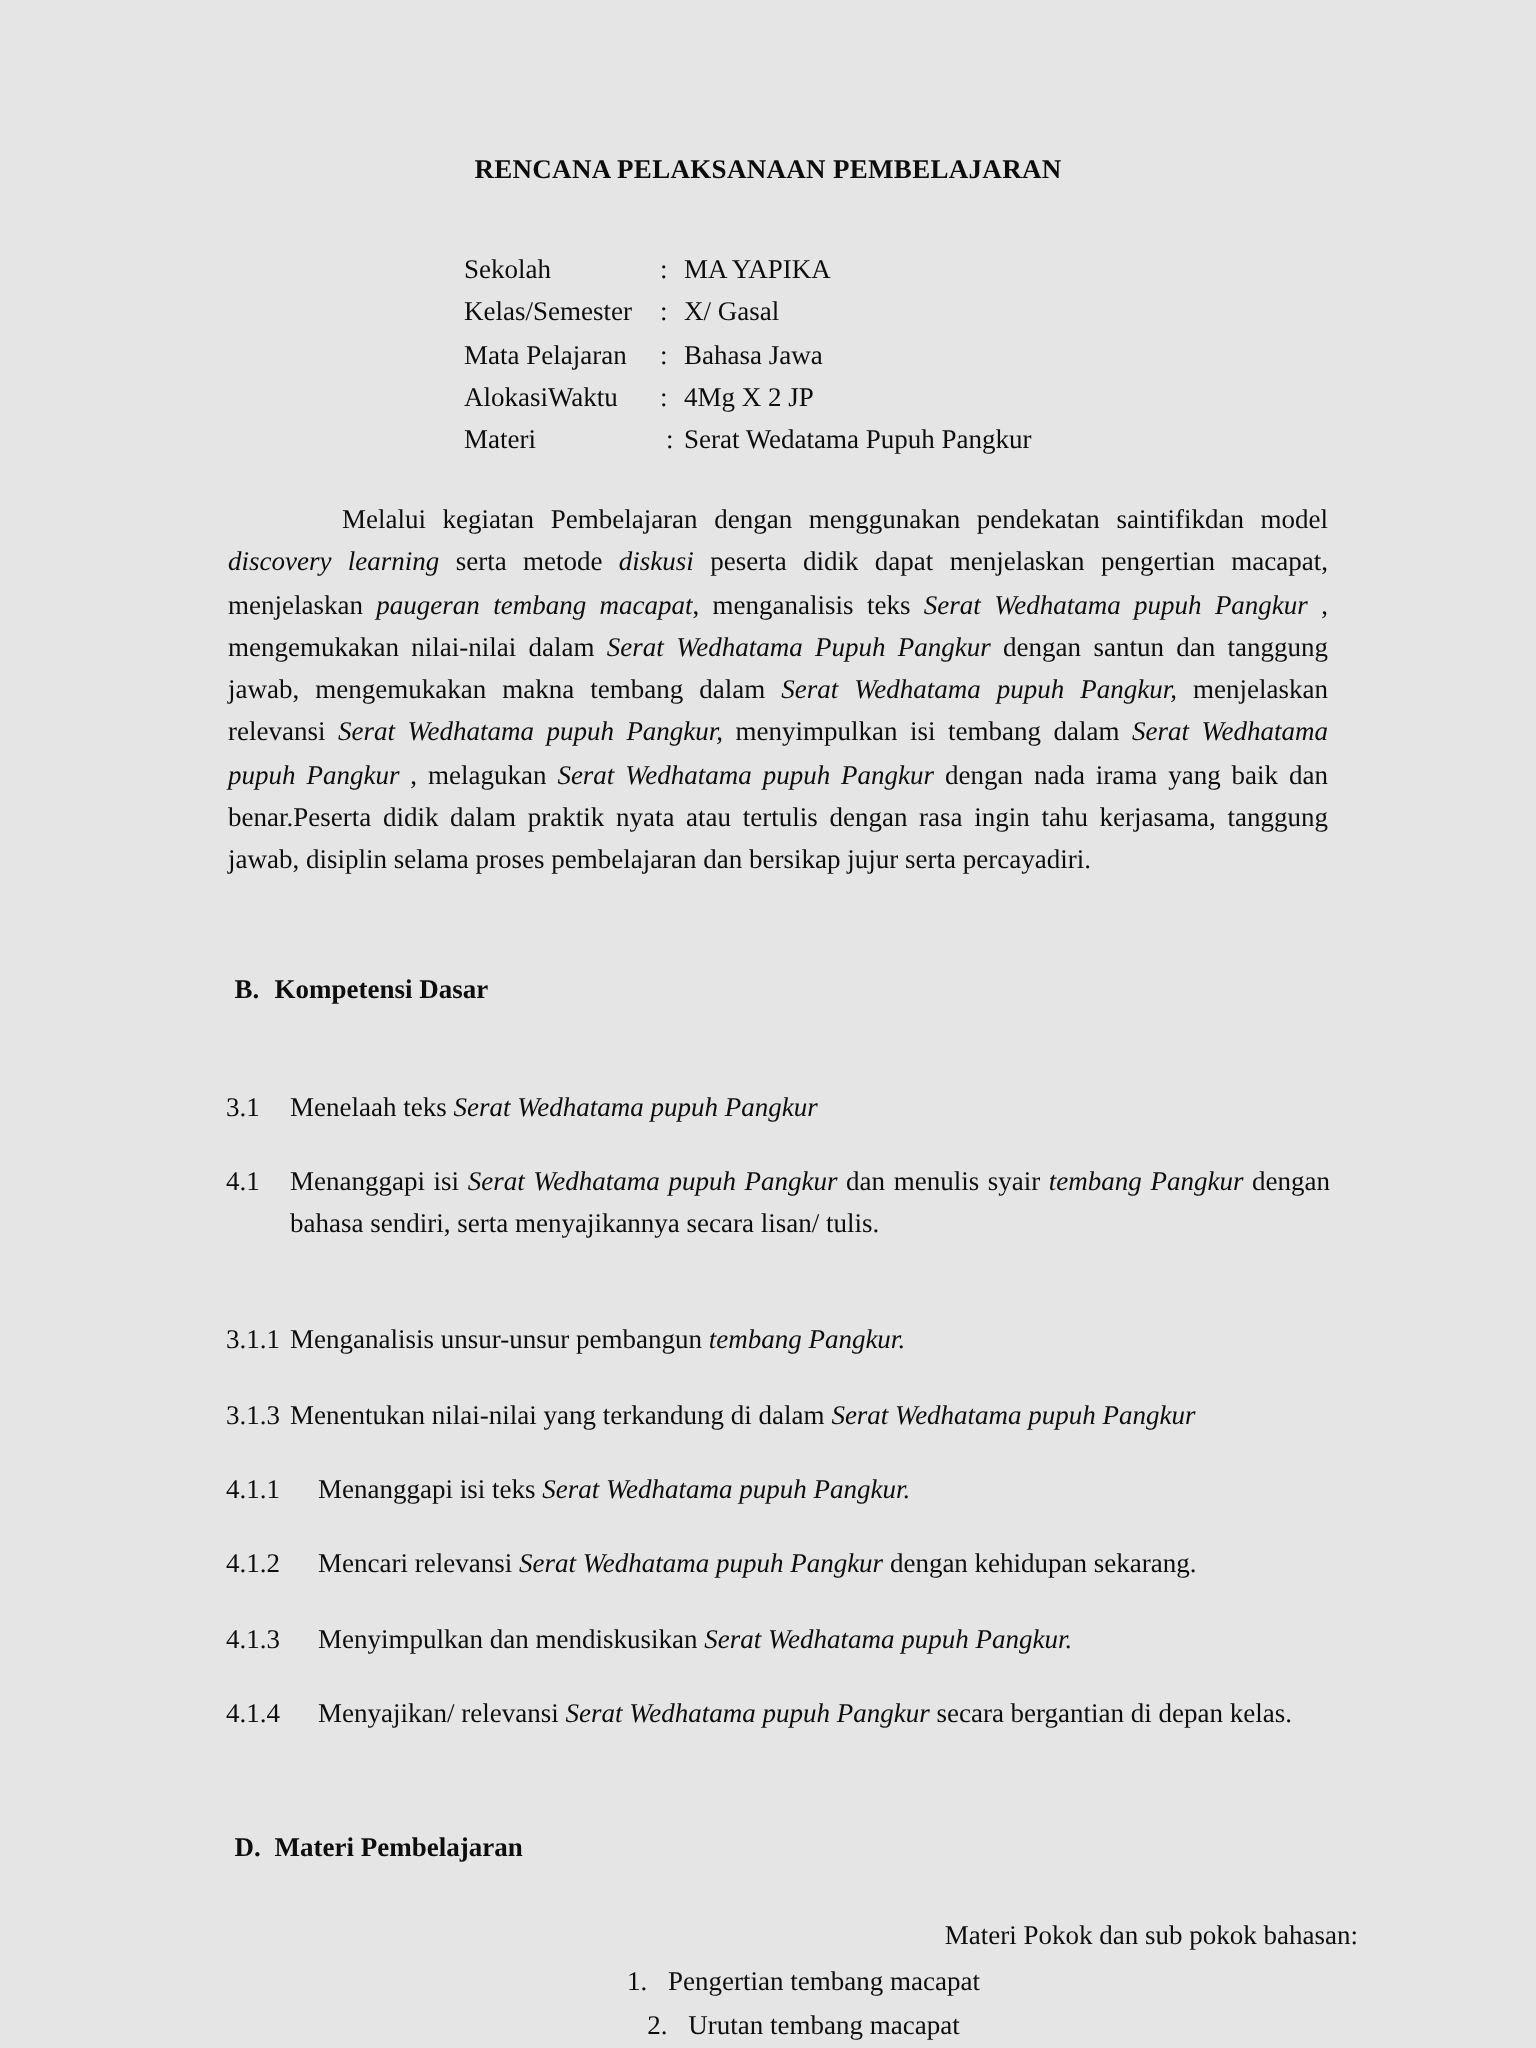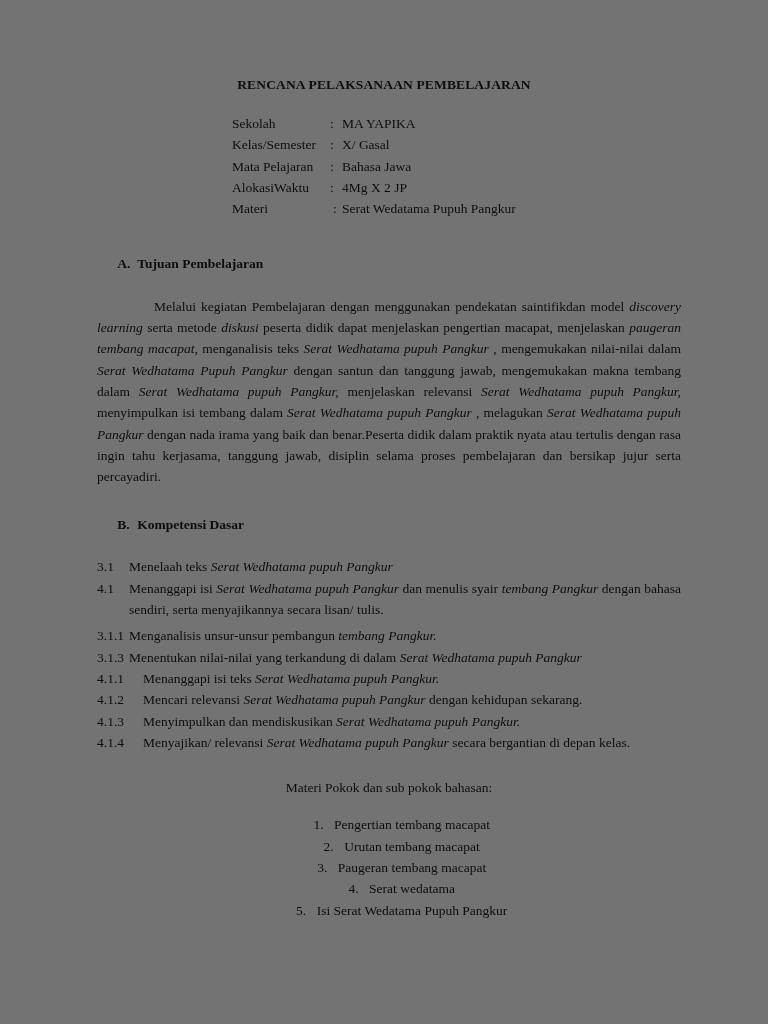--- a/index.html
+++ b/index.html
@@ -5,39 +5,39 @@
 <style>
   html, body {
     margin: 0;
     padding: 0;
     background: #ffffff;
   }
   .page {
     position: relative;
     width: 768px;
     height: 1024px;
-    background: #737373;
+    background: #e5e5e5;
     font-family: "Liberation Serif", "DejaVu Serif", serif;
     color: #0d0d0d;
     overflow: hidden;
     box-sizing: border-box;
   }
   .doc-title {
     position: absolute;
     top: 77px;
     left: 0;
     width: 768px;
     text-align: center;
     font-size: 13.5px;
     font-weight: bold;
     letter-spacing: 0.15px;
   }
   .meta-table {
     position: absolute;
-    top: 113px;
+    top: 124px;
     left: 232px;
     border-collapse: collapse;
   }
   .meta-table td {
     font-size: 13.5px;
     line-height: 21.3px;
     padding: 0;
     vertical-align: top;
     white-space: nowrap;
   }
@@ -59,36 +59,36 @@
     padding: 0;
     white-space: pre;
   }
   .sec-head .letter {
     display: inline-block;
     width: 20px;
   }
   .para {
     font-size: 13.5px;
     line-height: 21.3px;
-    margin: 0;
+    margin: 17px;
     text-align: justify;
     text-justify: inter-word;
   }
   .para.indent { text-indent: 57px; }
   .plain {
     font-size: 13.5px;
     line-height: 21.3px;
+    margin: 2px;
+    text-align: right;
+    white-space: pre-wrap;
+  }
+  .hang {
+    font-size: 13.5px;
+    line-height: 21.3px;
     margin: 16px;
-    text-align: center;
-    white-space: pre-wrap;
-  }
-  .hang {
-    font-size: 13.5px;
-    line-height: 21.3px;
-    margin: 0;
     text-align: justify;
     padding-left: 32px;
     text-indent: -32px;
   }
   .hang .num {
     display: inline-block;
     width: 32px;
     text-indent: 0;
   }
   .hang.wide {
@@ -152,23 +152,20 @@
         <tr>
           <td class="meta-label">Materi</td>
           <td class="meta-sep shift">:</td>
           <td class="meta-value"> Serat Wedatama Pupuh Pangkur</td>
         </tr>
       </tbody>
   </table>
 
   <div class="body-area">
 
-    <div class="sec-head">
-      <span class="letter">A.</span><span>Tujuan Pembelajaran</span>
-    </div>
     <p class="para indent"><span>Melalui kegiatan Pembelajaran dengan menggunakan pendekatan saintifikdan model </span><span class="it">discovery learning</span><span> serta metode </span><span class="it">diskusi </span><span>peserta didik dapat menjelaskan pengertian macapat, menjelaskan </span><span class="it">paugeran tembang macapat</span><span>, menganalisis teks </span><span class="it">Serat Wedhatama pupuh Pangkur</span><span> , mengemukakan nilai-nilai dalam </span><span class="it">Serat Wedhatama Pupuh Pangkur</span><span> dengan santun dan tanggung jawab, mengemukakan makna tembang dalam </span><span class="it">Serat Wedhatama pupuh Pangkur,</span><span>  menjelaskan relevansi </span><span class="it">Serat Wedhatama pupuh Pangkur,</span><span>  menyimpulkan isi tembang dalam </span><span class="it">Serat Wedhatama pupuh Pangkur</span><span> , melagukan </span><span class="it">Serat Wedhatama pupuh Pangkur</span><span> dengan nada irama yang baik dan benar.Peserta didik dalam praktik nyata atau tertulis dengan rasa ingin tahu kerjasama, tanggung jawab, disiplin selama proses pembelajaran dan bersikap jujur serta percayadiri.</span></p>
 
     <div class="spacer-5"></div>
 
     <div class="sec-head">
       <span class="letter">B.</span><span>Kompetensi Dasar</span>
     </div>
     <div>
         <p class="hang"><span class="num">3.1</span><span>Menelaah teks </span><span class="it">Serat Wedhatama pupuh Pangkur</span></p>
         <p class="hang"><span class="num">4.1</span><span>Menanggapi isi </span><span class="it">Serat Wedhatama pupuh Pangkur</span><span> dan menulis syair </span><span class="it">tembang Pangkur</span><span> dengan bahasa sendiri, serta menyajikannya secara lisan/ tulis.</span></p>
@@ -180,20 +177,23 @@
         <p class="hang"><span class="num">3.1.1</span><span>Menganalisis unsur-unsur pembangun </span><span class="it">tembang Pangkur.</span></p>
         <p class="hang"><span class="num">3.1.3</span><span>Menentukan nilai-nilai yang terkandung di dalam </span><span class="it">Serat Wedhatama pupuh Pangkur</span></p>
         <p class="hang wide"><span class="num">4.1.1</span><span>Menanggapi isi teks </span><span class="it">Serat Wedhatama pupuh Pangkur.</span></p>
         <p class="hang wide"><span class="num">4.1.2</span><span>Mencari relevansi </span><span class="it">Serat Wedhatama pupuh Pangkur</span><span> dengan kehidupan sekarang.</span></p>
         <p class="hang wide"><span class="num">4.1.3</span><span>Menyimpulkan dan mendiskusikan </span><span class="it">Serat Wedhatama pupuh Pangkur.</span></p>
         <p class="hang wide"><span class="num">4.1.4</span><span>Menyajikan/ relevansi </span><span class="it">Serat Wedhatama pupuh Pangkur</span><span> secara bergantian di depan kelas.</span></p>
       </div>
 
     <div class="spacer-8"></div>
 
+    <div class="sec-head">
+      <span class="letter">D.</span><span>Materi Pembelajaran</span>
+    </div>
     <p class="plain">Materi Pokok dan sub pokok bahasan:</p>
     <ul class="numlist">
         <li><span class="n">1.</span><span>Pengertian tembang macapat</span></li>
         <li><span class="n">2.</span><span>Urutan tembang macapat</span></li>
         <li><span class="n">3.</span><span>Paugeran tembang macapat</span></li>
         <li><span class="n">4.</span><span>Serat wedatama</span></li>
         <li><span class="n">5.</span><span>Isi Serat Wedatama Pupuh Pangkur</span></li>
       </ul>
 
   </div>

